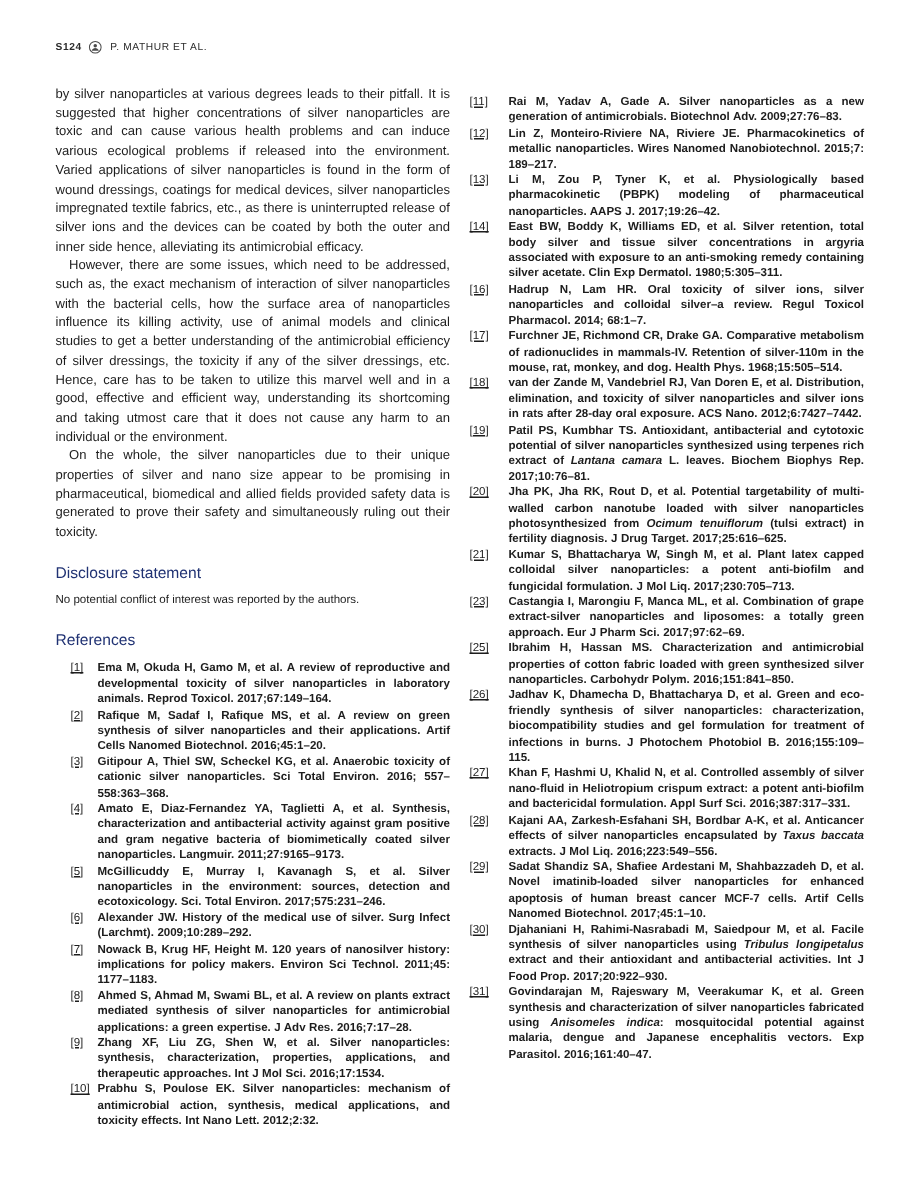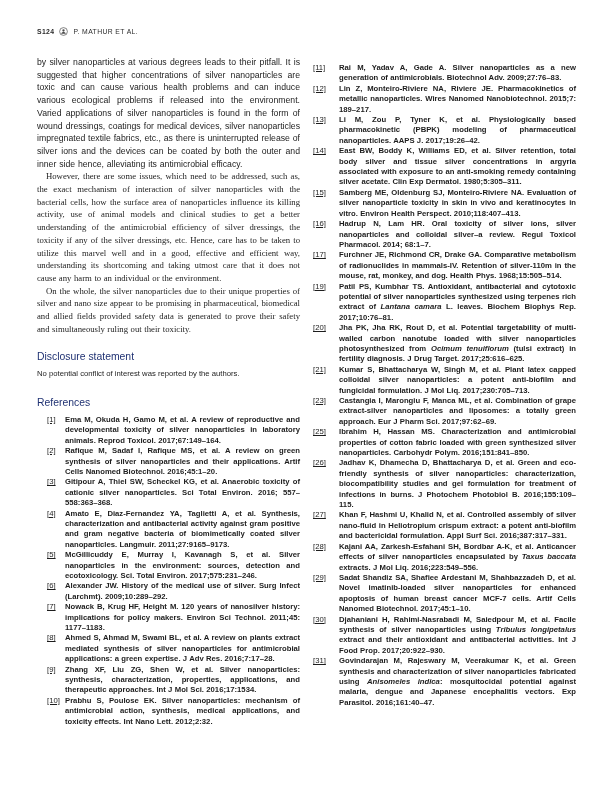--- a/index.html
+++ b/index.html
@@ -25,21 +25,21 @@
     display: flex; gap: 13px;
   }
   .col { width: 263px; }
 
   .body-para {
     margin: 0; text-align: justify;
     font-size: 8.7px; line-height: 12.7px;
     color: var(--text-color, #1d1d1d);
     word-spacing: 0.4px;
   }
-  .body-para.indent { text-indent: 9px; font-family: Liberation Serif, serif; }
+  .body-para.indent { text-indent: 9px; }
 
   .sec-title {
     margin: 16px 0 0 0;
     font-size: 10.4px; font-weight: normal;
     color: var(--heading-color, #203273);
   }
   .sec-title.refs { margin-top: 17px; }
 
   .small-text {
     margin: 7px 0 0 0;
@@ -156,35 +156,35 @@
           <div class="ref">
             <span class="ref-num">[13]</span>
             <span class="ref-text">Li M, Zou P, Tyner K, et al. Physiologically based pharmacokinetic (PBPK) modeling of pharmaceutical nanoparticles. AAPS J. 2017;19:26–42.</span>
           </div>
 
           <div class="ref">
             <span class="ref-num">[14]</span>
             <span class="ref-text">East BW, Boddy K, Williams ED, et al. Silver retention, total body silver and tissue silver concentrations in argyria associated with exposure to an anti-smoking remedy containing silver acetate. Clin Exp Dermatol. 1980;5:305–311.</span>
           </div>
 
-          <div class="ref">
-            <span class="ref-num">[15]</span>
-            <span class="ref-text">Samberg ME, Oldenburg SJ, Monteiro-Riviere NA. Evaluation of silver nanoparticle toxicity in skin in vivo and keratinocytes in vitro. Environ Health Perspect. 2010;118:407–413.</span>
-          </div>
 
           <div class="ref">
             <span class="ref-num">[16]</span>
             <span class="ref-text">Hadrup N, Lam HR. Oral toxicity of silver ions, silver nanoparticles and colloidal silver–a review. Regul Toxicol Pharmacol. 2014; 68:1–7.</span>
           </div>
 
           <div class="ref">
             <span class="ref-num">[17]</span>
             <span class="ref-text">Furchner JE, Richmond CR, Drake GA. Comparative metabolism of radionuclides in mammals-IV. Retention of silver-110m in the mouse, rat, monkey, and dog. Health Phys. 1968;15:505–514.</span>
           </div>
 
+          <div class="ref">
+            <span class="ref-num">[18]</span>
+            <span class="ref-text">van der Zande M, Vandebriel RJ, Van Doren E, et al. Distribution, elimination, and toxicity of silver nanoparticles and silver ions in rats after 28-day oral exposure. ACS Nano. 2012;6:7427–7442.</span>
+          </div>
 
           <div class="ref">
             <span class="ref-num">[19]</span>
             <span class="ref-text">Patil PS, Kumbhar TS. Antioxidant, antibacterial and cytotoxic potential of silver nanoparticles synthesized using terpenes rich extract of <i>Lantana camara</i> L. leaves. Biochem Biophys Rep. 2017;10:76–81.</span>
           </div>
 
           <div class="ref">
             <span class="ref-num">[20]</span>
             <span class="ref-text">Jha PK, Jha RK, Rout D, et al. Potential targetability of multi-walled carbon nanotube loaded with silver nanoparticles photosynthesized from <i>Ocimum tenuiflorum</i> (tulsi extract) in fertility diagnosis. J Drug Target. 2017;25:616–625.</span>
           </div>

